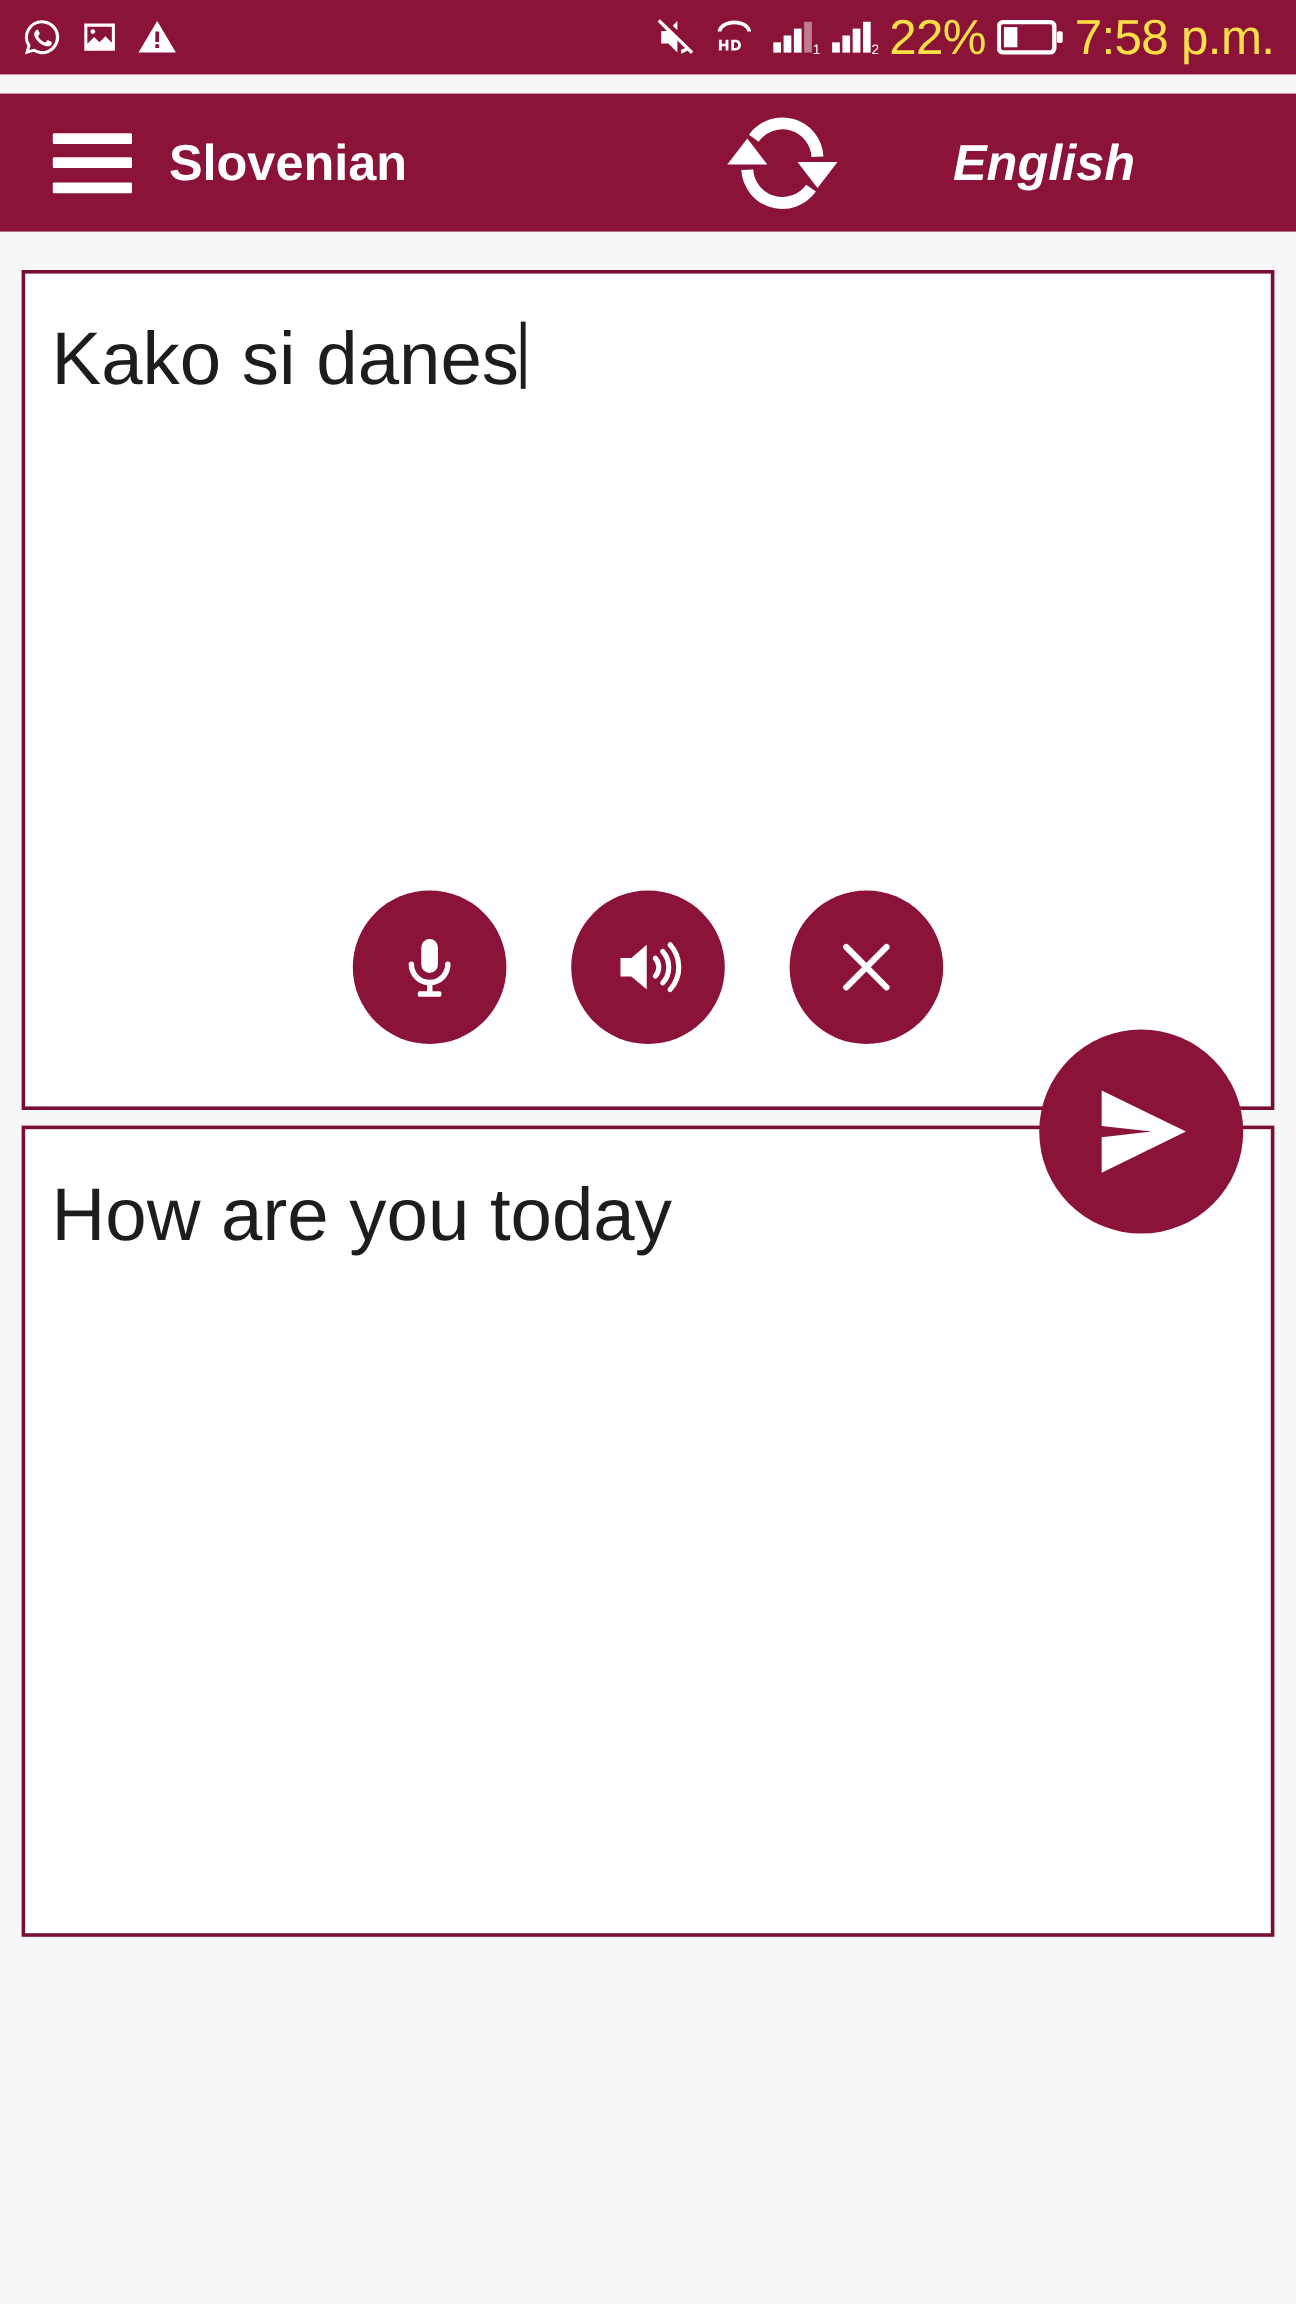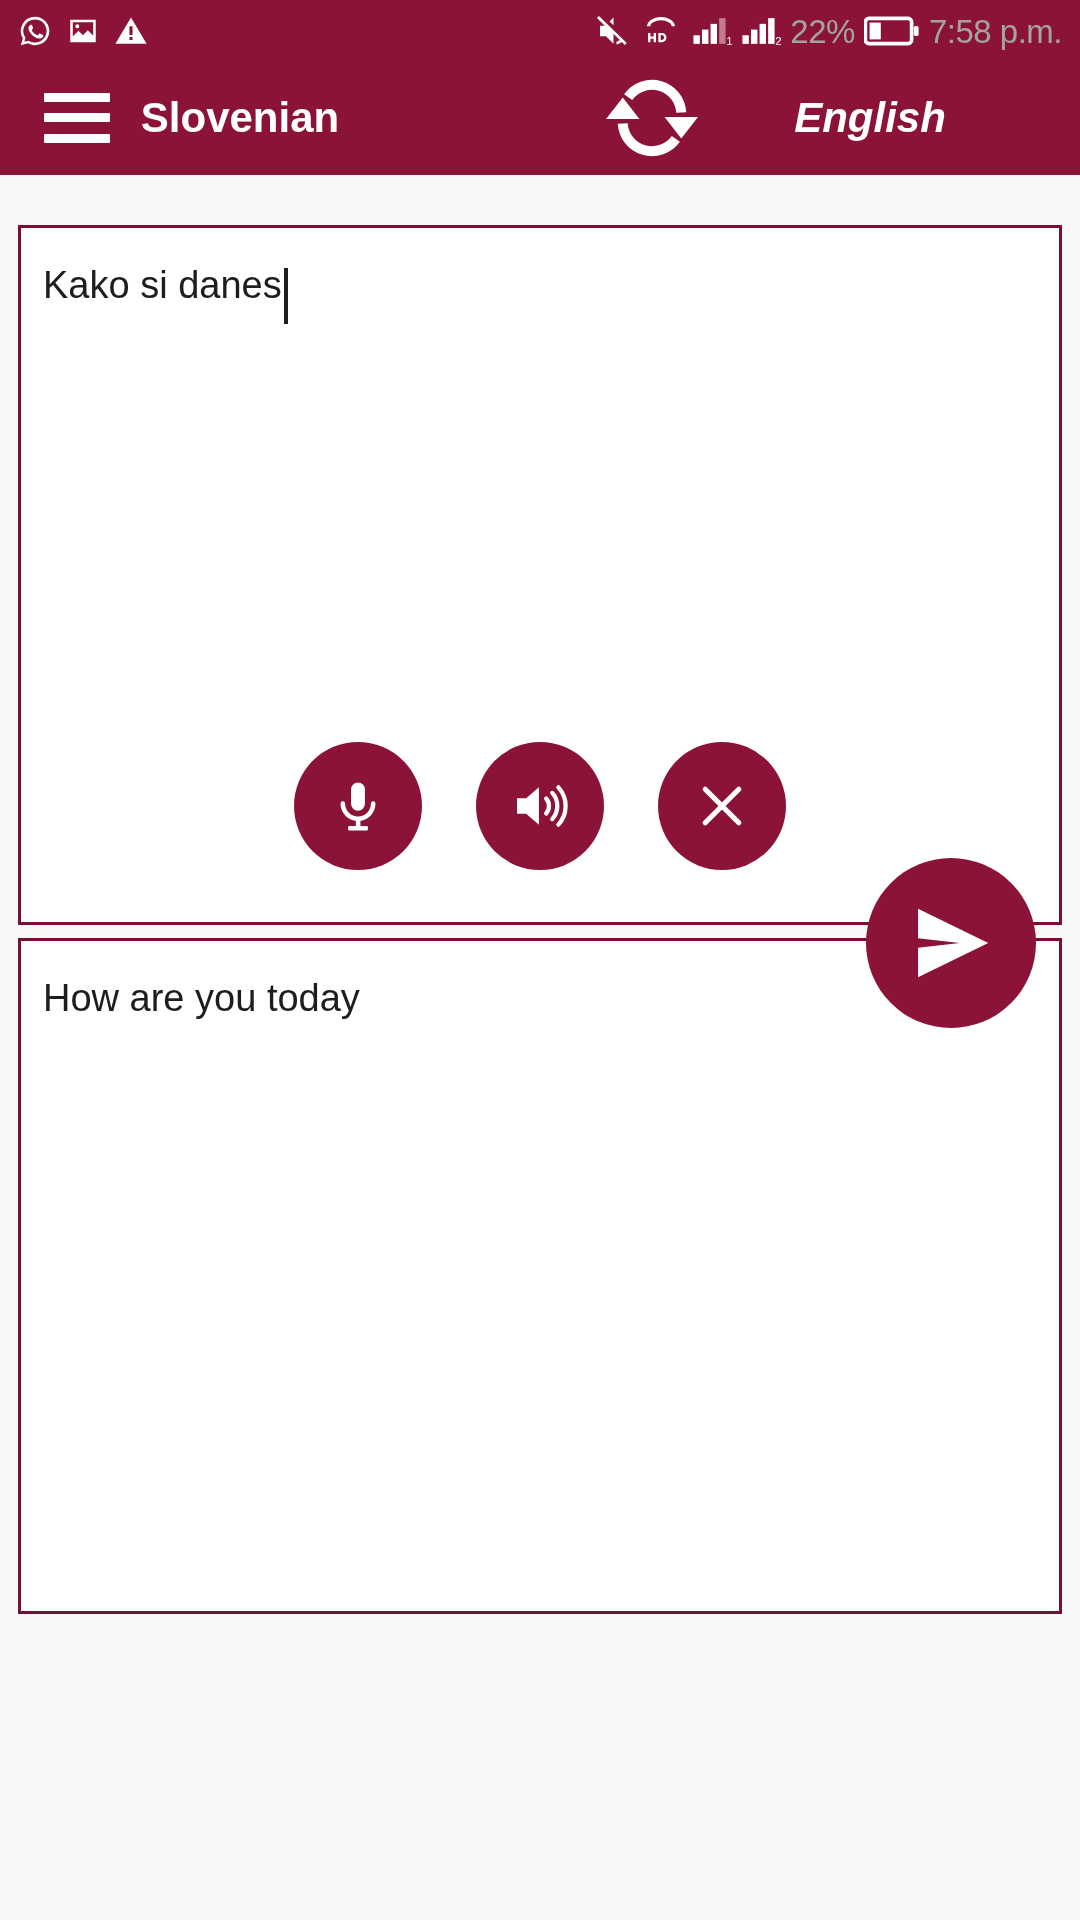--- a/index.html
+++ b/index.html
@@ -15,28 +15,28 @@
   .statusbar {
     position:absolute; top:0; left:0; width:1080px; height:62px;
     background:#8c1338;
     display:flex; align-items:center; justify-content:space-between;
     padding:0 18px;
   }
   .sb-left { display:flex; align-items:center; gap:14px; }
   .sb-right { display:flex; align-items:center; gap:9px; }
   .sb-icon { display:block; }
   .sb-text {
-    color:#a3a3a3; font-size:33px; font-weight:400;
+    color:#fde047; font-size:41px; font-weight:400;
     letter-spacing:-0.5px; line-height:1; white-space:nowrap;
   }
   .sb-time { margin-left:0; }
 
   
   .appbar {
-    position:absolute; top:60px; left:0; width:1080px; height:115px;
+    position:absolute; top:78px; left:0; width:1080px; height:115px;
     background:#8c1338;
   }
   .menu-btn {
     position:absolute; left:44px; top:50%; transform:translateY(-50%);
     width:66px; height:50px;
     display:flex; flex-direction:column; justify-content:space-between;
     cursor:pointer;
   }
   .menu-btn span { display:block; width:100%; height:9px; background:#ffffff; border-radius:1px; }
   .lang {
@@ -52,21 +52,21 @@
 
   
   .panel {
     position:absolute; left:18px; width:1044px;
     background:#ffffff; border:3px solid #7a1030;
   }
   .panel-source { top:225px; height:700px; }
   .panel-target { top:938px; height:676px; }
   .panel-text {
     padding:36px 0 0 22px;
-    font-size:38px; color:#1d1d1d; line-height:1.15;
+    font-size:62px; color:#1d1d1d; line-height:1.15;
     white-space:pre-wrap; word-break:break-word;
     display:flex; align-items:flex-start;
   }
   .caret {
     display:inline-block; width:4px; height:56px;
     background:#1d1d1d; margin-left:2px; position:relative; top:4px;
   }
 
   
   .actions {

